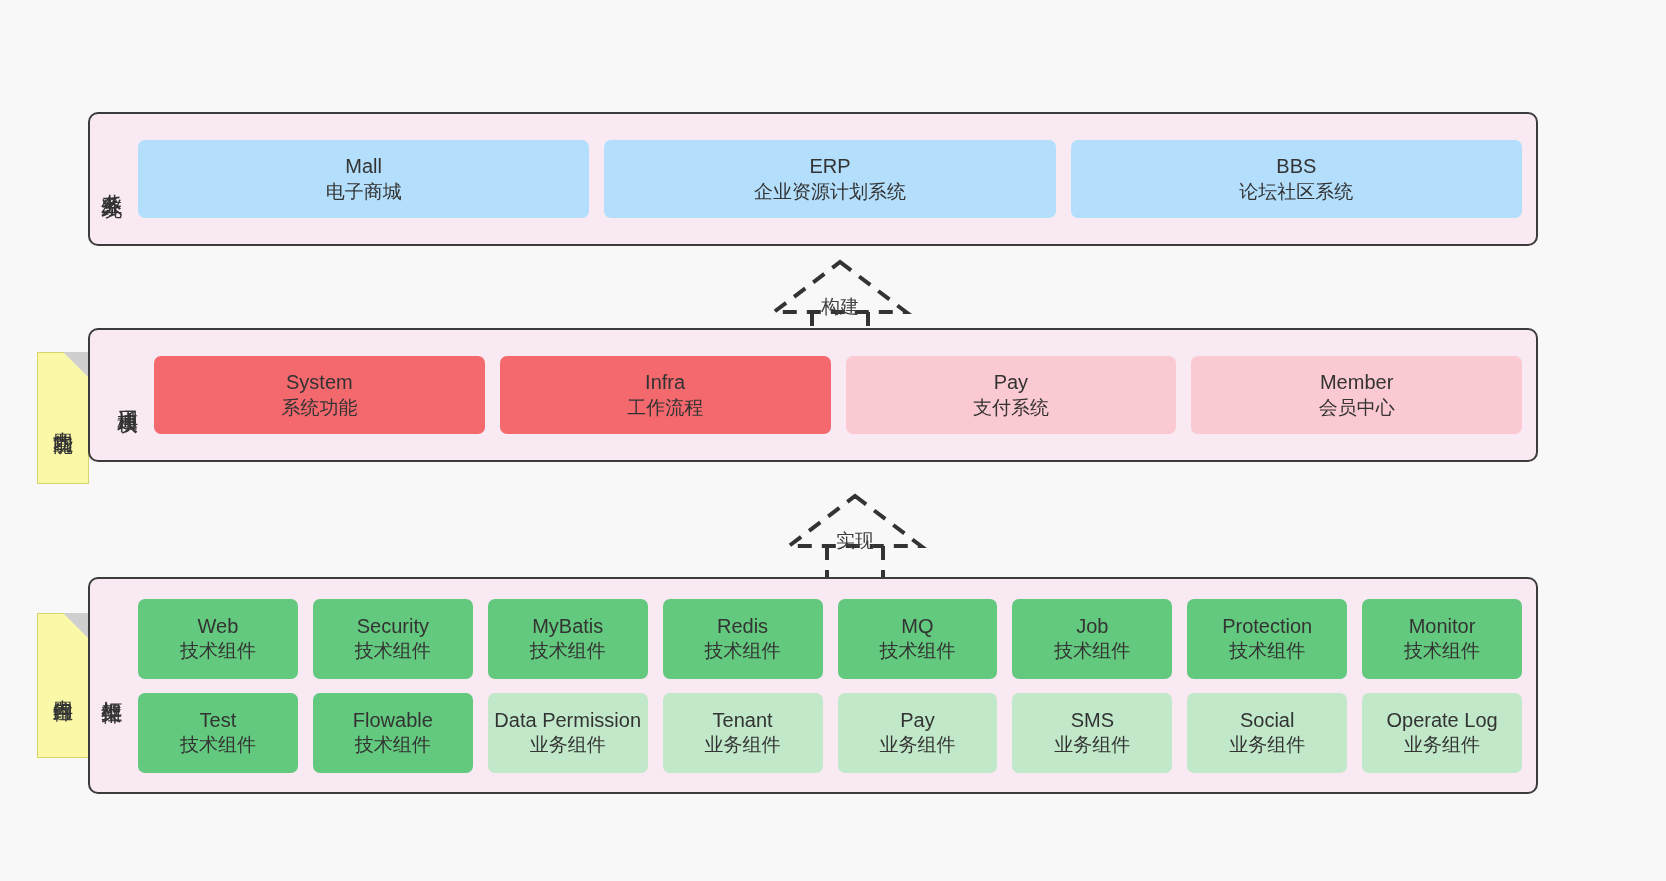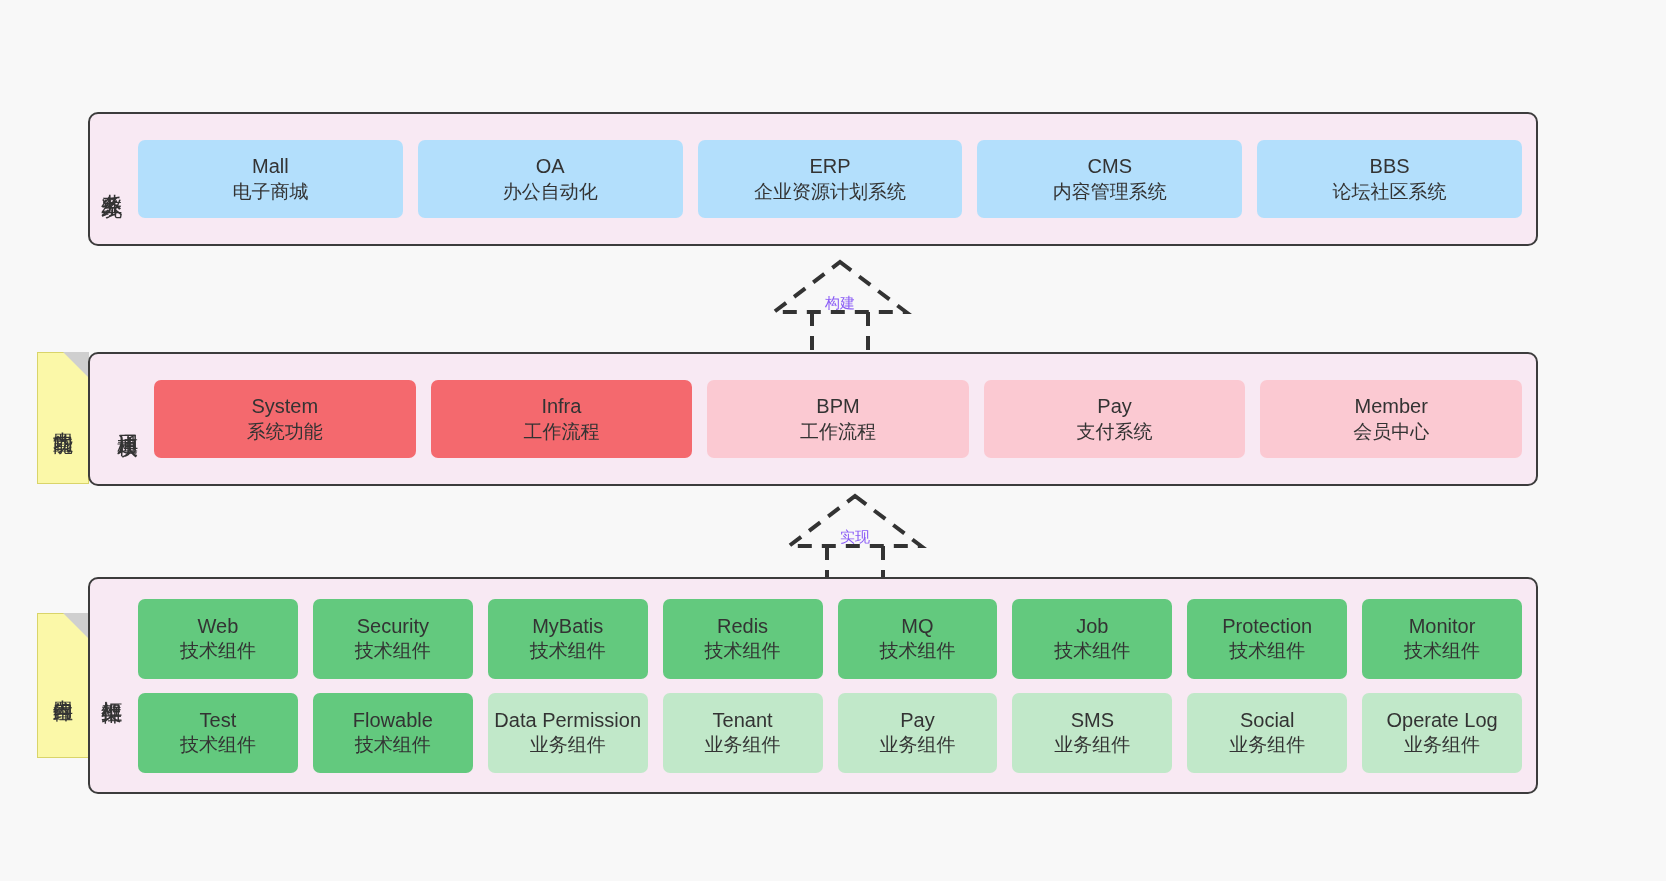--- a/index.html
+++ b/index.html
@@ -79,21 +79,21 @@
   .c-red       { background: #f4696e; }
   .c-pink      { background: #fbc9d2; }
   .c-green     { background: #63c97e; }
   .c-greenlite { background: #c1e8c9; }
 
   
   #layer-business { left: 88px;  top: 112px; width: 1450px; height: 134px; }
   #layer-business .card { height: 78px; }
 
   
-  #layer-common   { left: 88px;  top: 352px; width: 1450px; height: 134px; padding-left: 16px; }
+  #layer-common   { left: 88px;  top: 328px; width: 1450px; height: 134px; padding-left: 16px; }
   #layer-common .card { height: 78px; }
 
   
   #layer-framework { left: 88px; top: 577px; width: 1450px; height: 217px; }
   #layer-framework .layer-body { gap: 14px; padding-top: 10px; padding-bottom: 10px; }
   #layer-framework .card { height: 80px; }
 
   
   .note {
     position: absolute;
@@ -130,51 +130,43 @@
     position: absolute;
     width: 160px;
     height: 96px;
   }
   .arrow svg { display: block; width: 100%; height: 100%; }
   .arrow .arrow-label {
     position: absolute;
     left: 50%;
     transform: translateX(-50%);
     top: 36px;
-    font-size: 15px;
-    color: #8b5cf6;
+    font-size: 19px;
+    color: #404040;
     background: transparent;
     white-space: nowrap;
     user-select: none;
   }
   #arrow-build  { left: 760px; top: 258px; }
   #arrow-impl   { left: 775px; top: 492px; text-align: right; }
 </style>
 </head>
 <body>
 
 <div class="layer" id="layer-business">
   <div class="layer-title">业务系统</div>
   <div class="layer-body">
     <div class="card-row">
       <div class="card c-blue">
         <div class="t-en">Mall</div>
         <div class="t-cn">电子商城</div>
       </div>
       <div class="card c-blue">
-        <div class="t-en">OA</div>
-        <div class="t-cn">办公自动化</div>
-      </div>
-      <div class="card c-blue">
         <div class="t-en">ERP</div>
         <div class="t-cn">企业资源计划系统</div>
-      </div>
-      <div class="card c-blue">
-        <div class="t-en">CMS</div>
-        <div class="t-cn">内容管理系统</div>
       </div>
       <div class="card c-blue">
         <div class="t-en">BBS</div>
         <div class="t-cn">论坛社区系统</div>
       </div>
     </div>
   </div>
 </div>
 
 <div class="arrow" id="arrow-build">
@@ -196,24 +188,20 @@
     <div class="card-row">
       <div class="card c-red">
         <div class="t-en">System</div>
         <div class="t-cn">系统功能</div>
       </div>
       <div class="card c-red">
         <div class="t-en">Infra</div>
         <div class="t-cn">工作流程</div>
       </div>
       <div class="card c-pink">
-        <div class="t-en">BPM</div>
-        <div class="t-cn">工作流程</div>
-      </div>
-      <div class="card c-pink">
         <div class="t-en">Pay</div>
         <div class="t-cn">支付系统</div>
       </div>
       <div class="card c-pink">
         <div class="t-en">Member</div>
         <div class="t-cn">会员中心</div>
       </div>
     </div>
   </div>
 </div>

